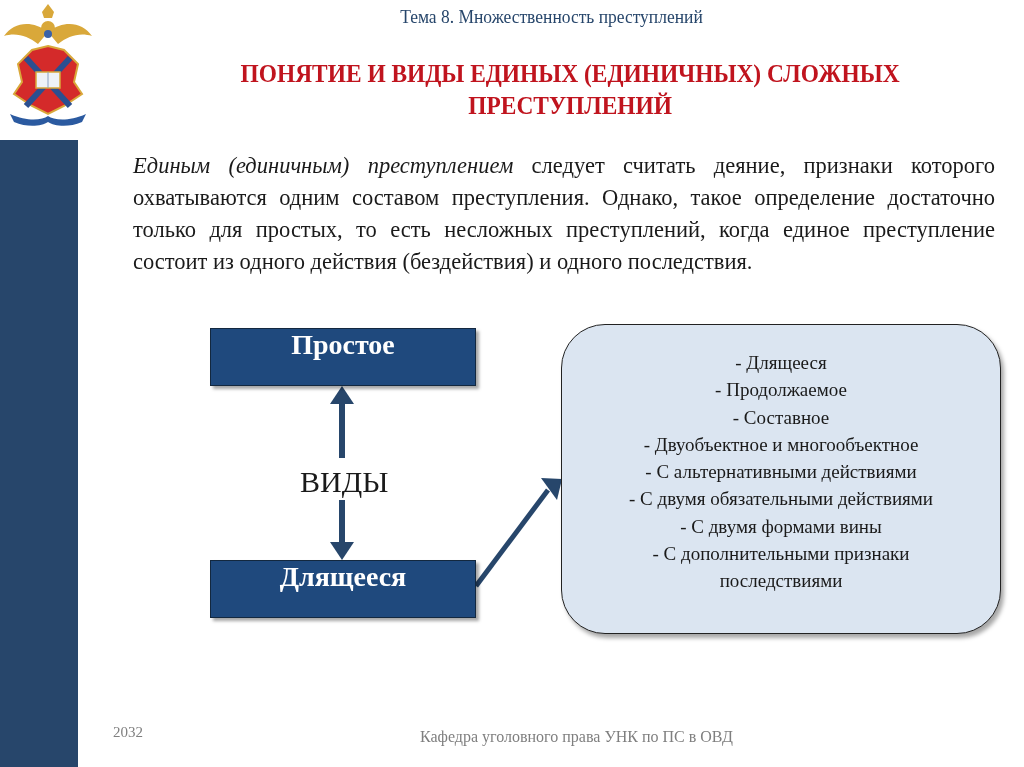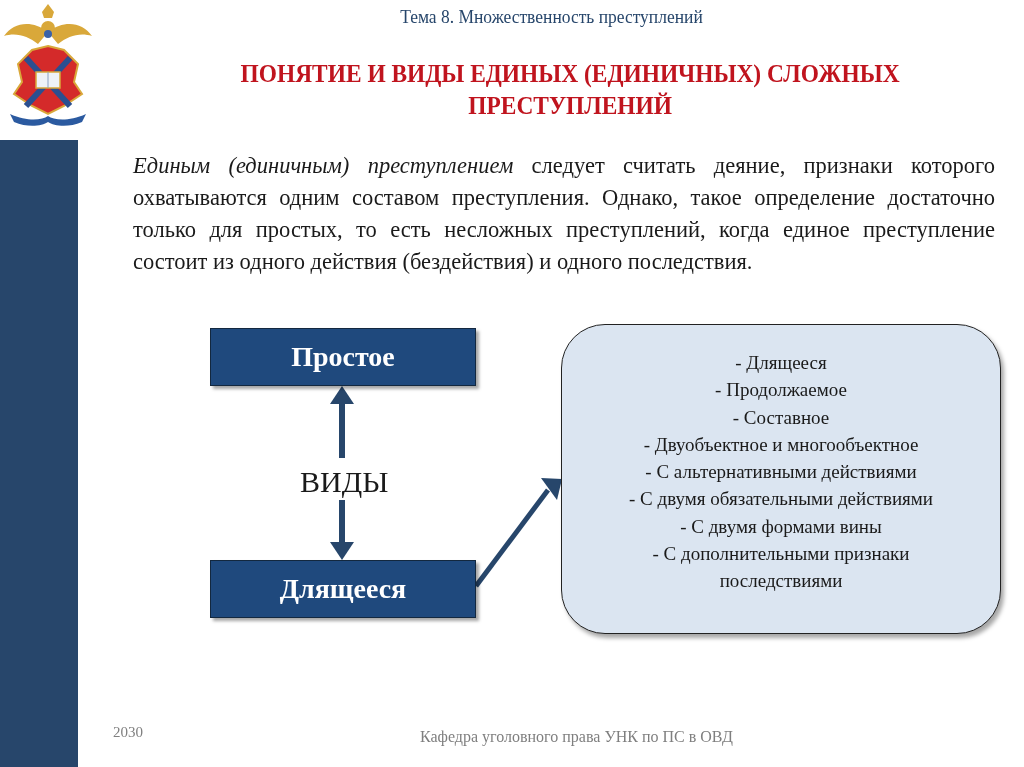--- a/index.html
+++ b/index.html
@@ -30,21 +30,21 @@
   .para {
     position:absolute; left:133px; top:150px; width:862px;
     font-size:22.5px; line-height:32px; color:#1a1a1a;
     text-align:justify; text-align-last:left;
   }
   .para .it { font-style:italic; }
   .box {
     position:absolute; background:#1f497d; color:#fff; font-weight:bold;
     border:1px solid #13283f;
     box-shadow:3px 3px 3px rgba(0,0,0,0.35);
-    display:flex; align-items:center; justify-content:center;
+    display:flex; justify-content:center;
     font-size:28px;
   }
   .box-simple { left:210px; top:328px; width:264px; height:56px; }
   .box-complex { left:210px; top:560px; width:264px; height:56px; }
   .types-label {
     position:absolute; left:300px; top:465px; width:86px; text-align:center;
     font-size:30px; color:#1a1a1a;
   }
   .arrows { position:absolute; left:0; top:0; width:1024px; height:767px; pointer-events:none; }
   .list-box {
@@ -121,14 +121,14 @@
   <div>- Продолжаемое</div>
   <div>- Составное</div>
   <div>- Двуобъектное и многообъектное</div>
   <div>- С альтернативными действиями</div>
   <div>- С двумя обязательными действиями</div>
   <div>- С двумя формами вины</div>
   <div>- С дополнительными признаки</div>
   <div>последствиями</div>
 </div>
 
-<div class="footer-year">2030</div>
+<div class="footer-year">2032</div>
 <div class="footer-dept">Кафедра уголовного права УНК по ПС в ОВД</div>
 
 </body></html>

